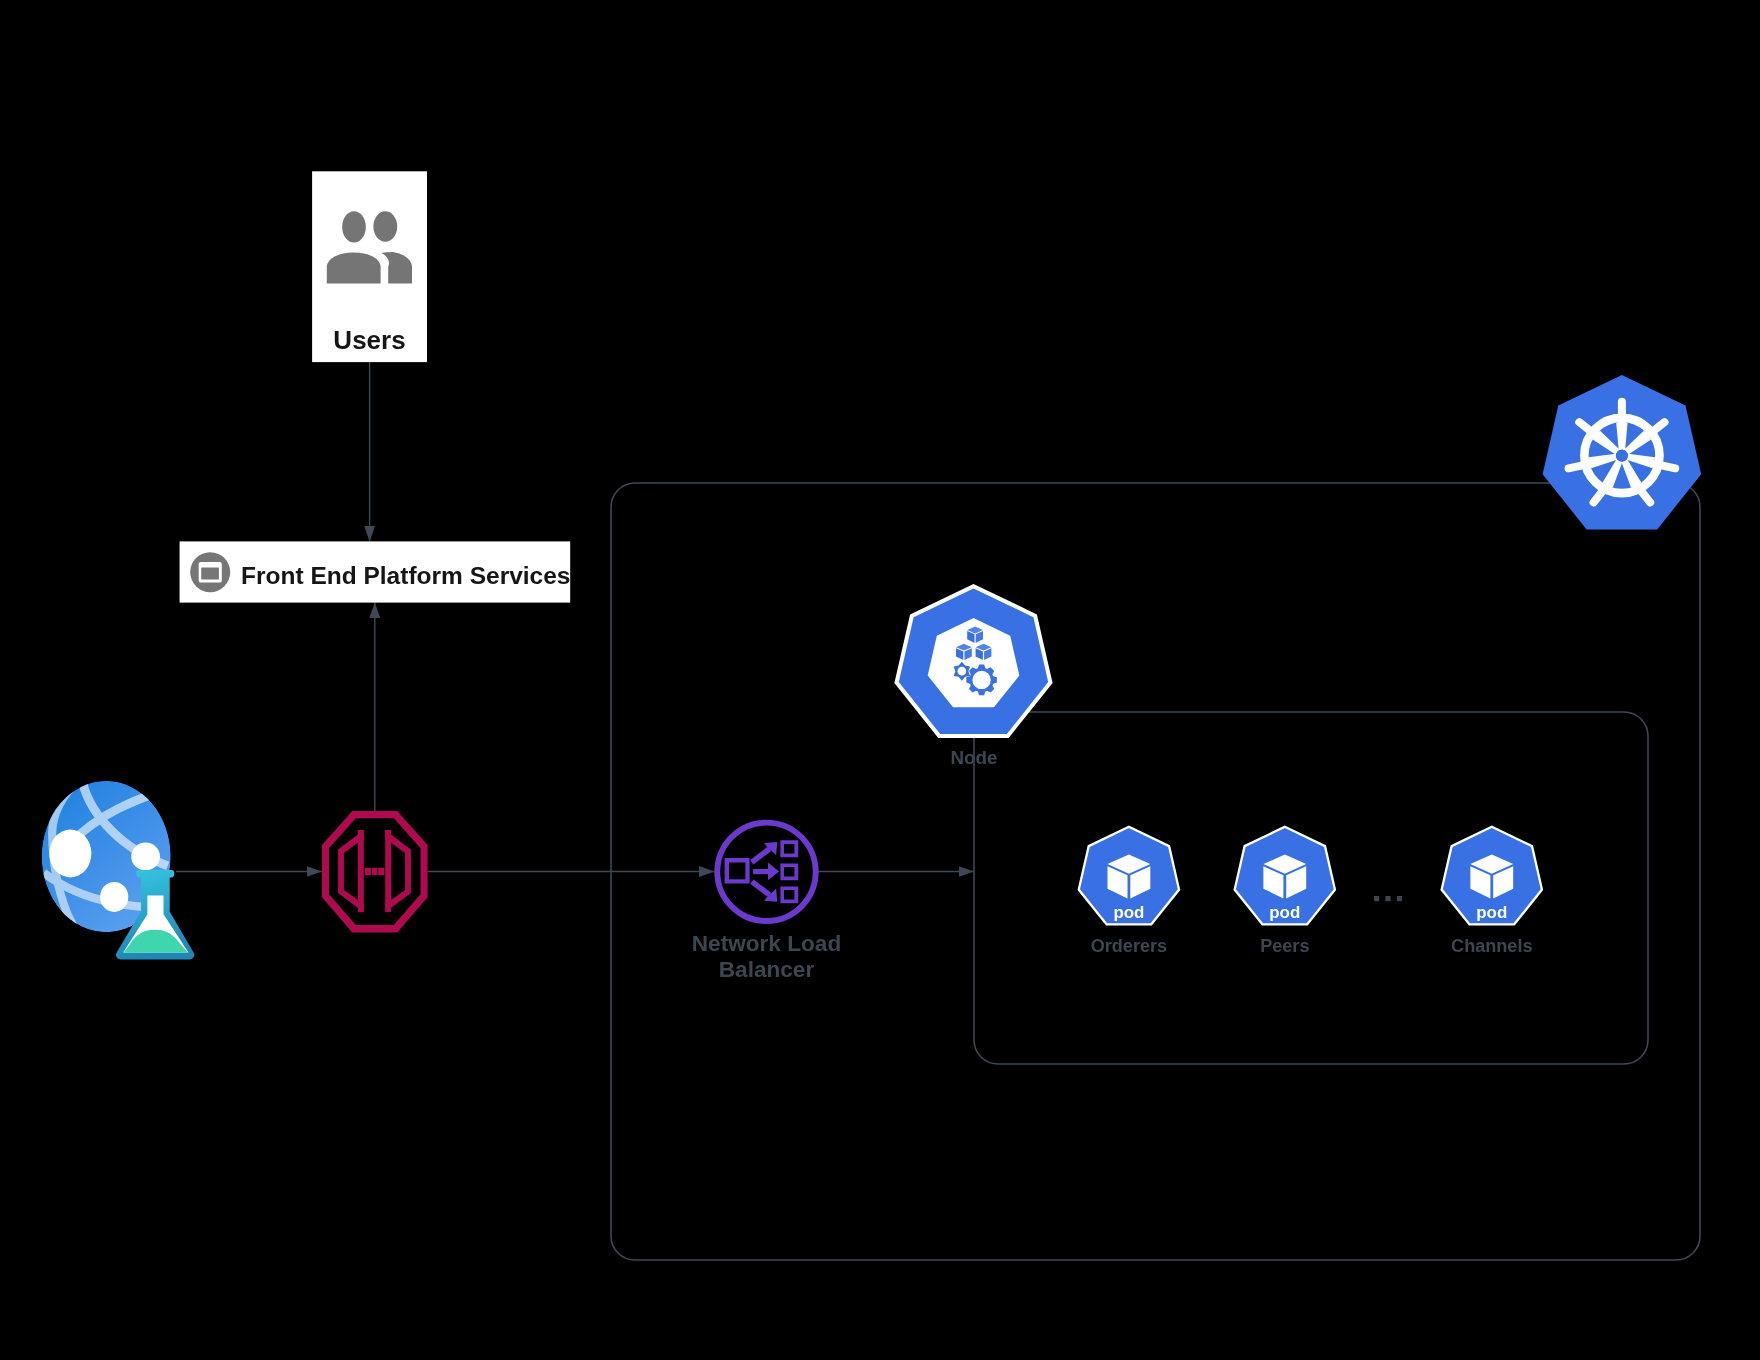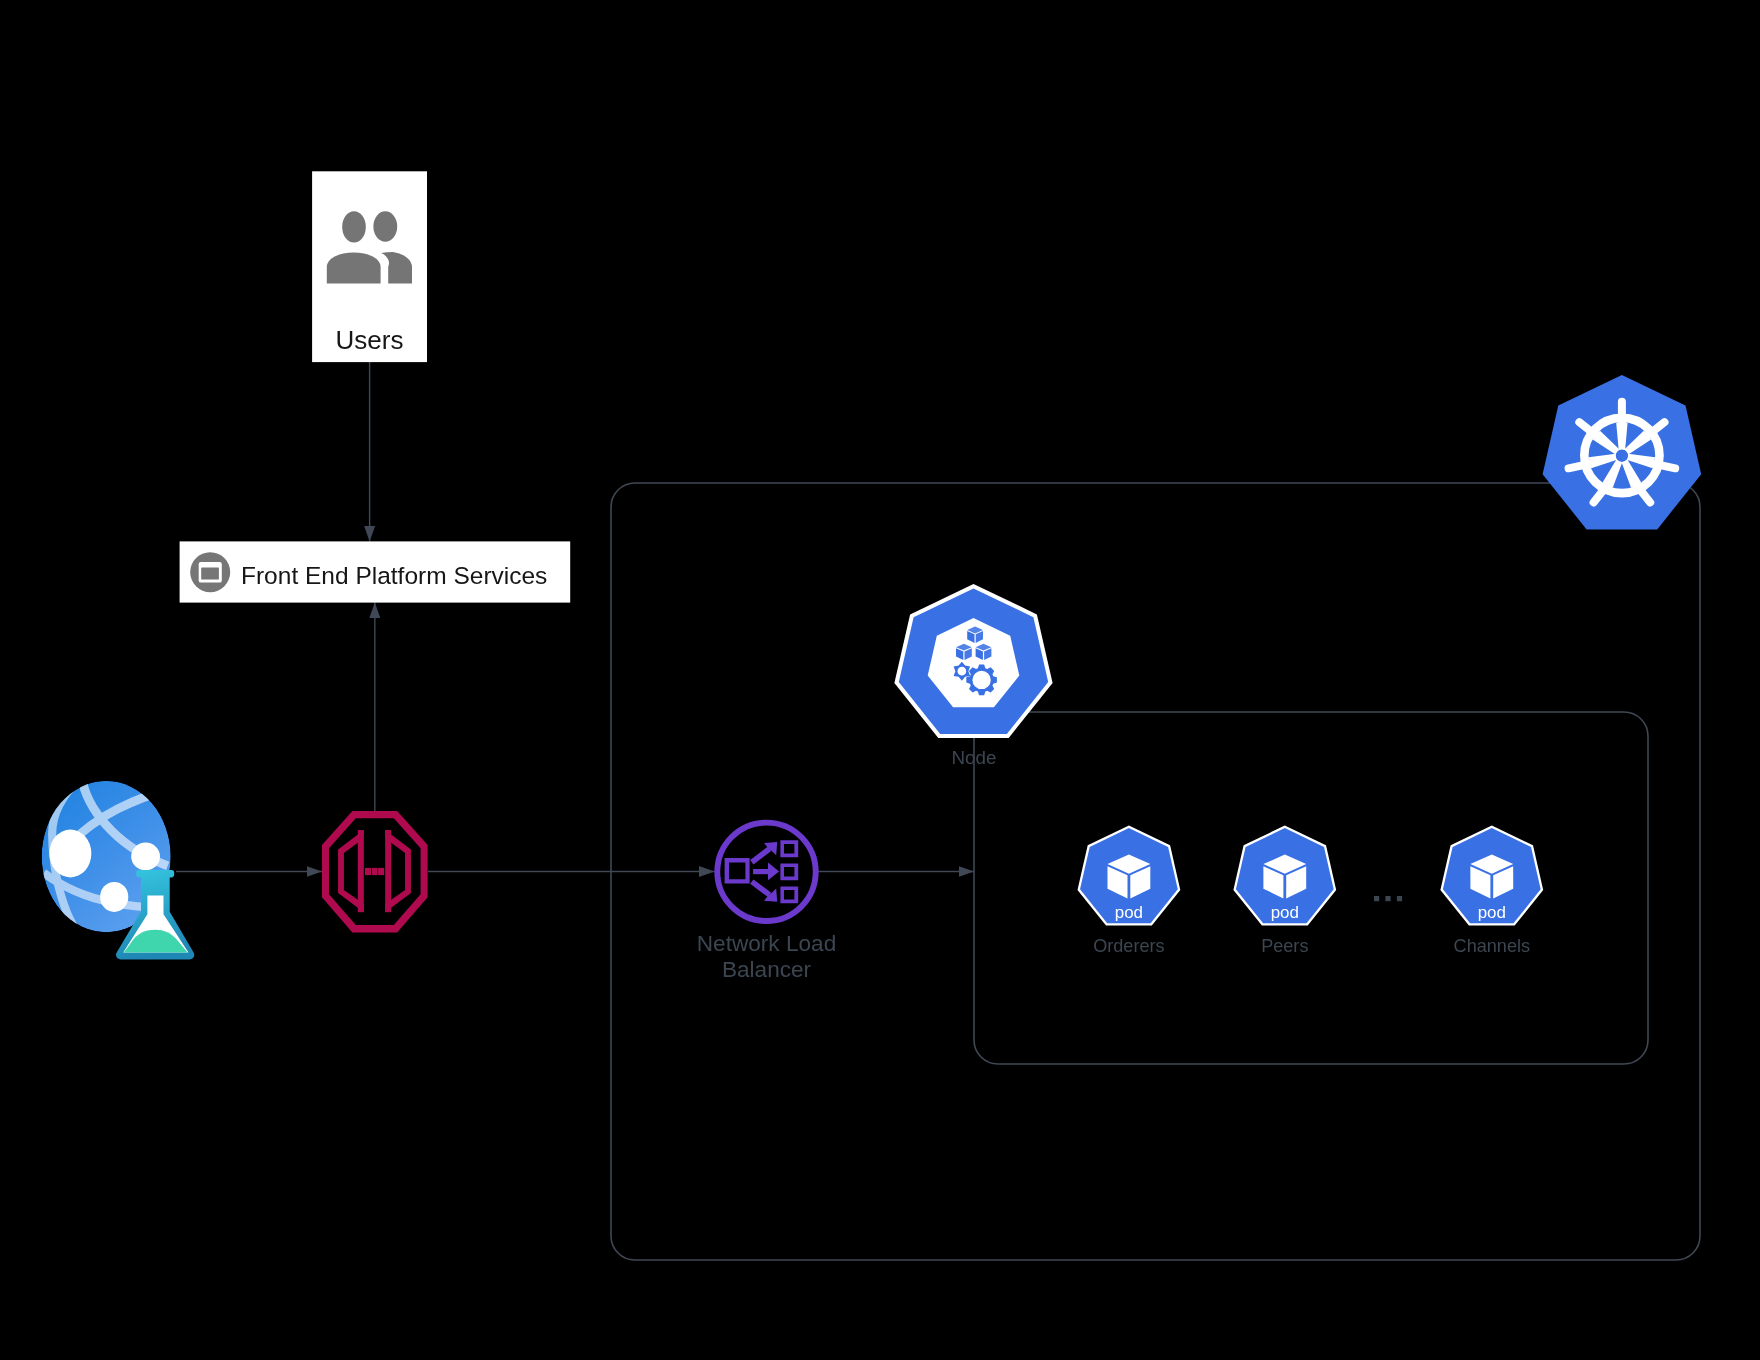--- a/index.html
+++ b/index.html
@@ -1,19 +1,19 @@
 <!DOCTYPE html>
 <html><head>
 <meta charset="utf-8">
 <title>Hyperledger Fabric on Kubernetes architecture diagram</title>
 <style>
   html,body{margin:0;padding:0;background:#000;}
   body{width:1760px;height:1360px;overflow:hidden;
        font-family:"Liberation Sans",sans-serif;}
-  #stage{position:relative;width:1752px;height:1360px;background:#000;}
+  #stage{position:relative;width:1752px;height:1360px;background:#000;font-weight:bold;}
   .abs{position:absolute;}
   svg{display:block;overflow:visible;}
 </style>
 </head>
 <body>
 
 <div id="stage">
 
 <svg class="abs" style="left:0;top:0" width="1760" height="1360" viewBox="0 0 1760 1360">
   <defs>

